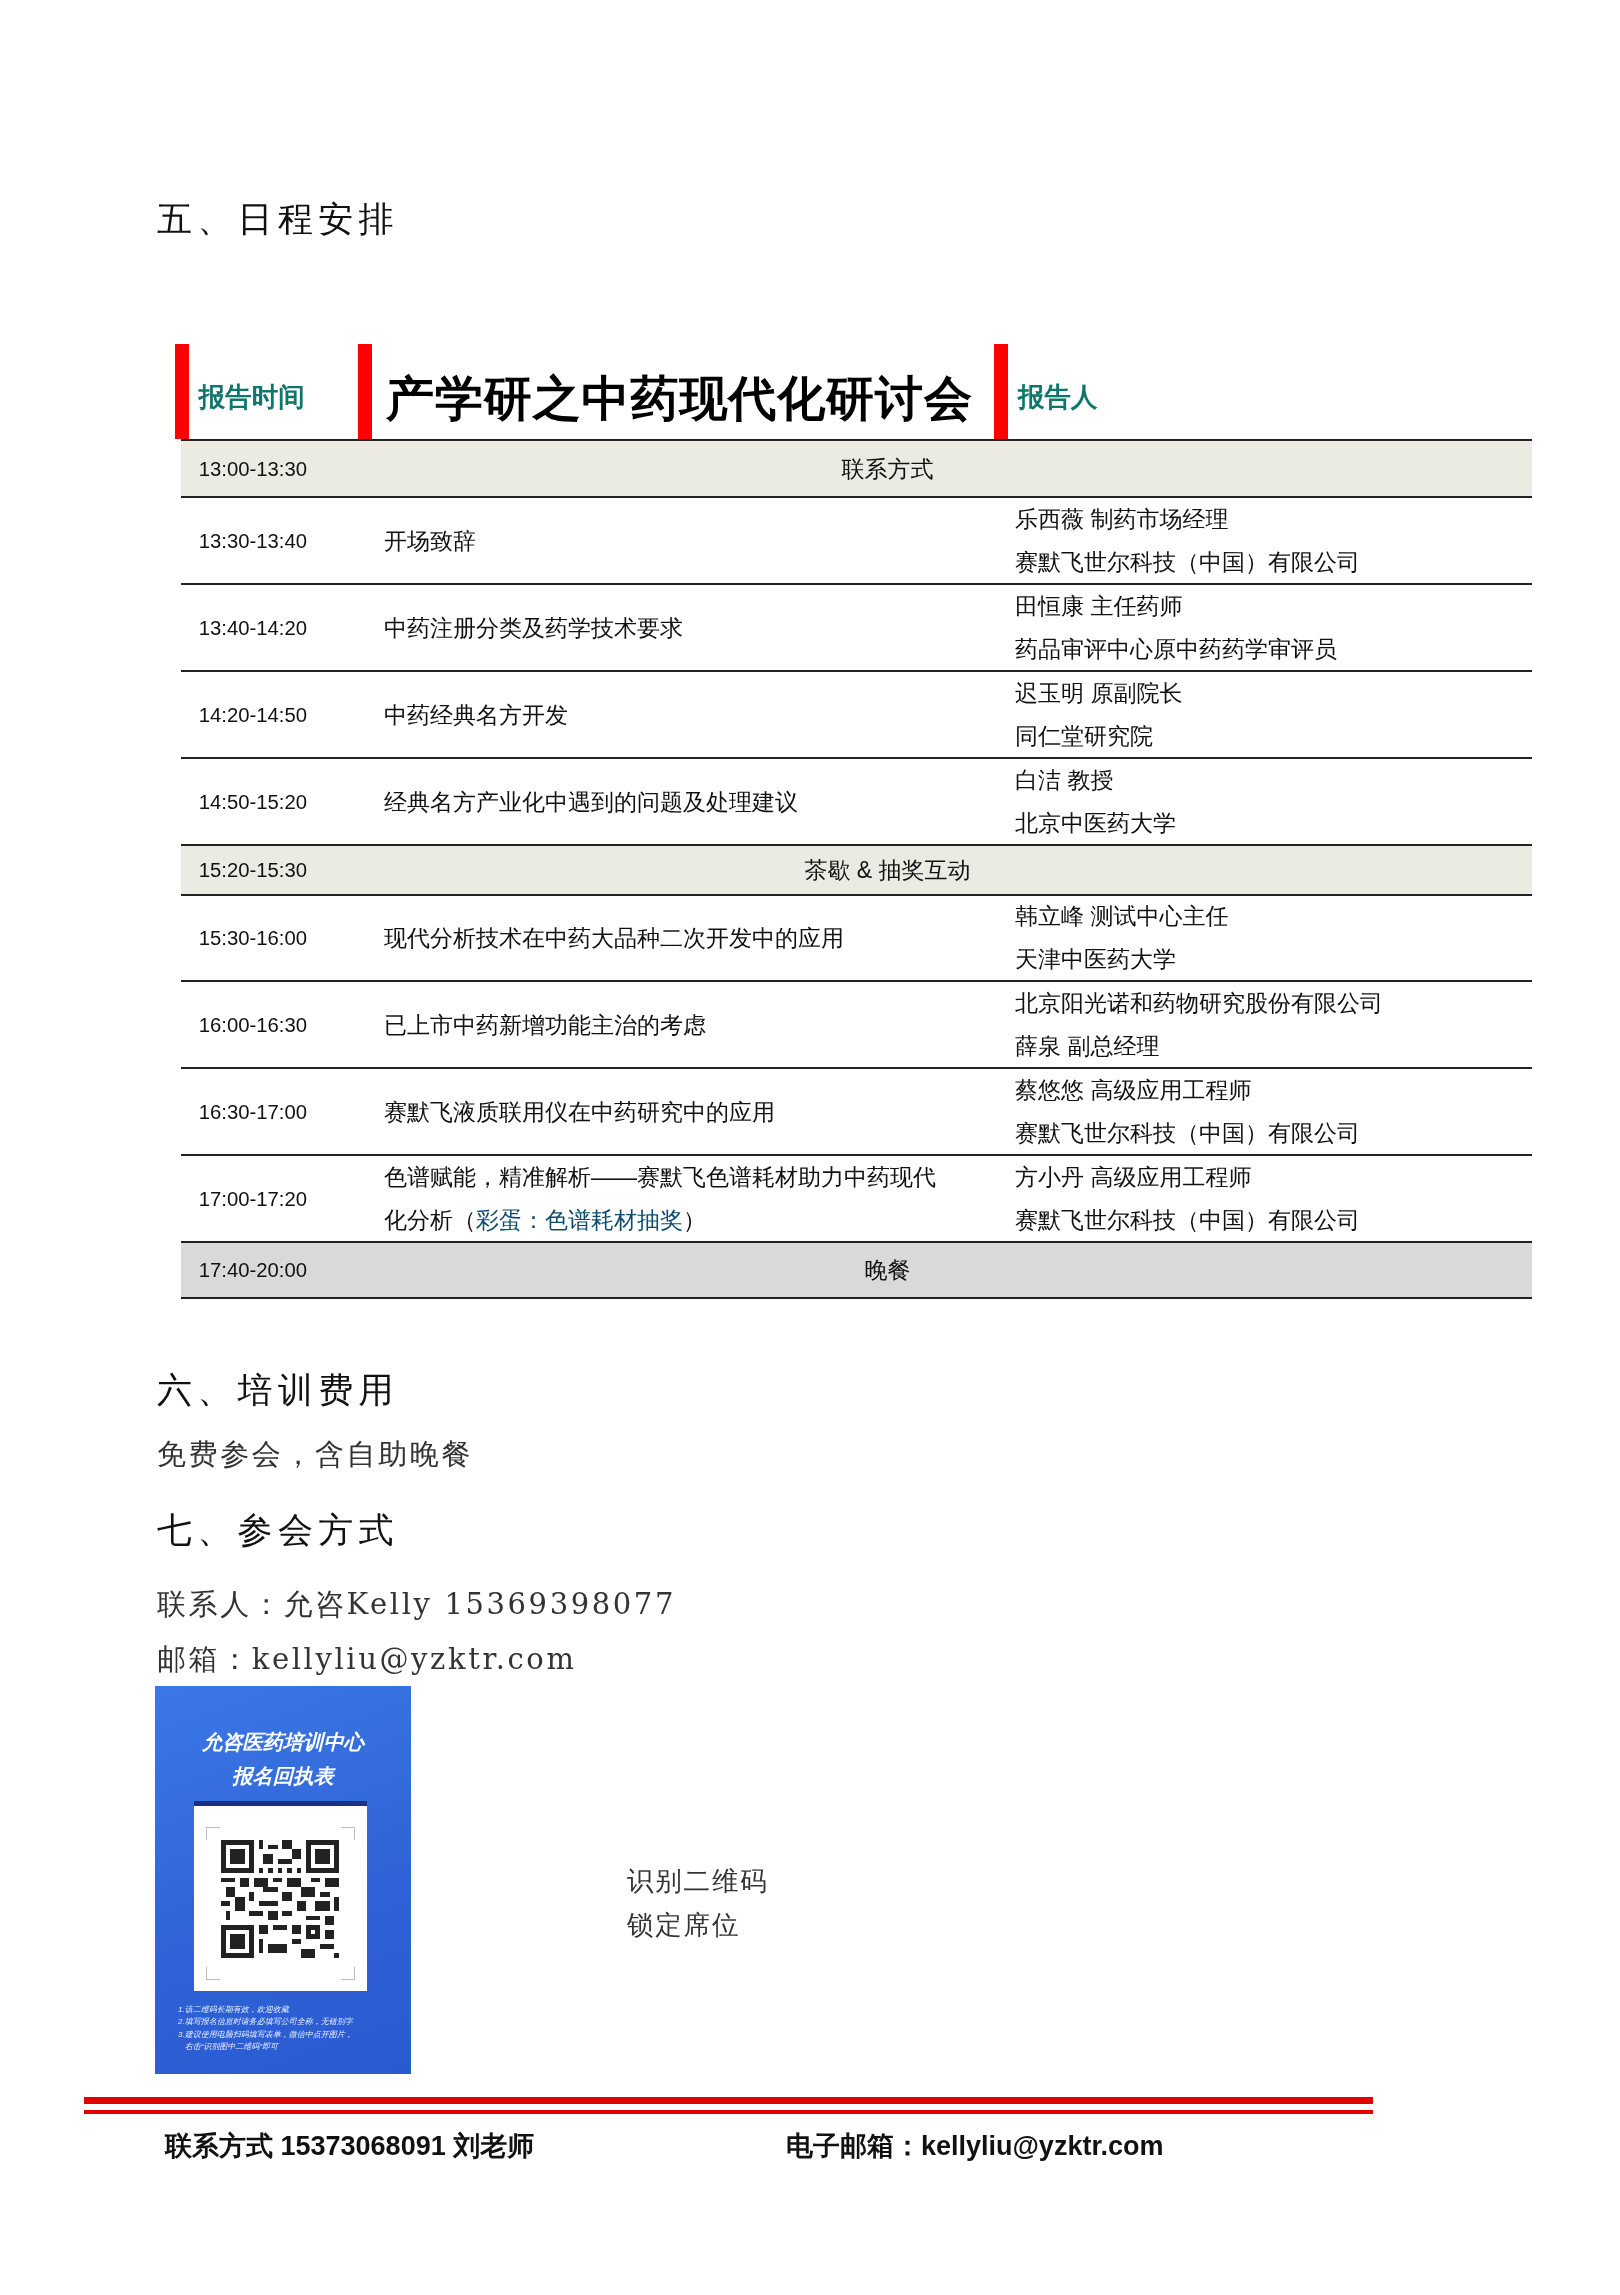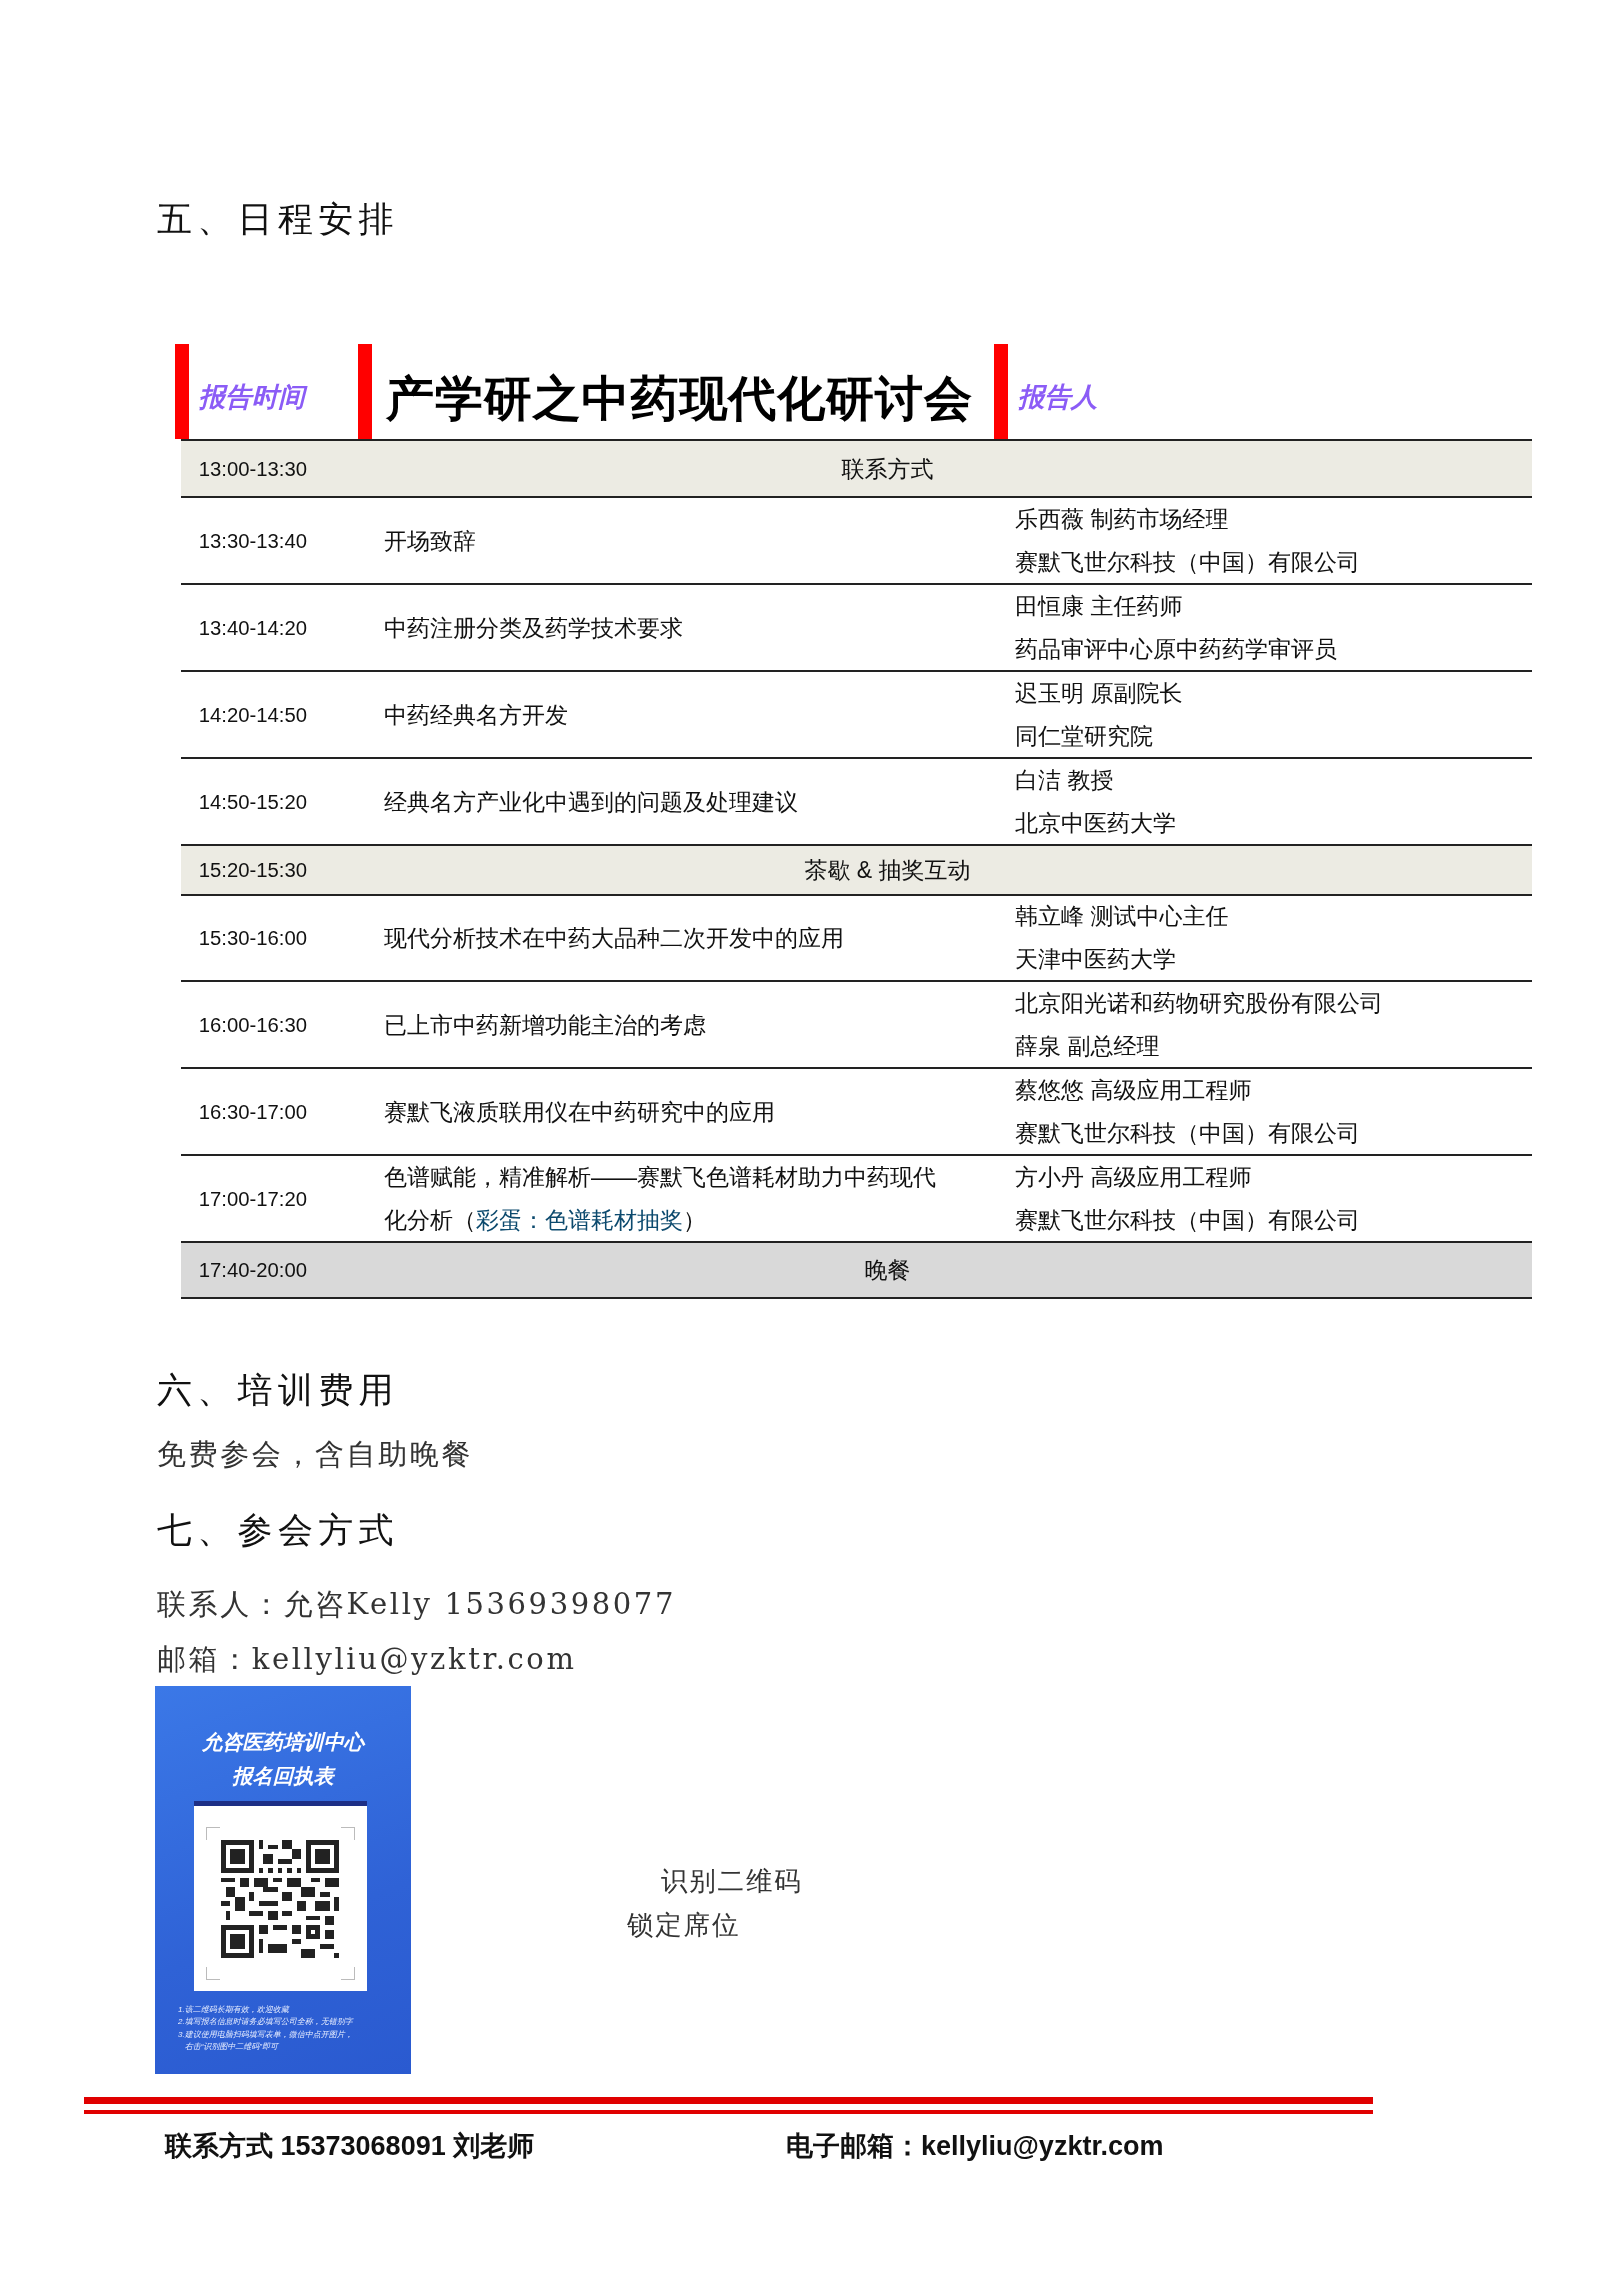--- a/index.html
+++ b/index.html
@@ -7,21 +7,21 @@
   .serif { font-family: "DejaVu Serif", "Liberation Serif", serif; }
   .sans { font-family: "Liberation Sans", "DejaVu Sans", sans-serif; }
 
   .section-title { position:absolute; left:157px; font-size:35px; letter-spacing:5.3px; color:#111; }
   .para { position:absolute; left:157px; font-size:29px; letter-spacing:2.6px; color:#333; }
 
   
   .sched { position:absolute; left:181px; top:344px; width:1351px; }
   .hdr { position:relative; height:95px; border-bottom:2.6px solid #222; }
   .redbar { position:absolute; top:0; width:14px; height:95px; background:#ff0000; }
-  .hdr-label { position:absolute; font-weight:bold; font-size:26.5px; color:#8b5cf6;font-style:italic; }
+  .hdr-label { position:absolute; font-weight:bold; font-size:26.5px; color:#0f766e; }
   .hdr-title { position:absolute; font-weight:bold; font-size:48px; color:#000; left:205px; top:23px; letter-spacing:0.9px; }
   .row { position:relative; border-bottom:2.6px solid #222; box-sizing:border-box; }
   .row.band { background:#ecebe3; }
   .row.band.grey { background:#d9d9d9; }
   .cell-time { position:absolute; left:17.7px; font-size:20.3px; color:#111; top:50%; transform:translateY(-50%); }
   .cell-topic { position:absolute; left:203px; width:618px; font-size:23px; color:#111; top:50%; transform:translateY(-50%); line-height:43px; }
   .cell-center { position:absolute; left:0; right:0; text-align:center; font-size:23px; top:50%; transform:translateY(-50%); padding-left:62px; }
   .cell-spk { position:absolute; left:834px; font-size:23px; color:#111; top:50%; transform:translateY(-50%); line-height:43px; }
   .red { color:#0c4a6e; }
 
@@ -229,20 +229,20 @@
     </svg>
   </div>
   <div class="qr-notes">
     <div>1.该二维码长期有效，欢迎收藏</div>
     <div>2.填写报名信息时请务必填写公司全称，无错别字</div>
     <div>3.建议使用电脑扫码填写表单，微信中点开图片，</div>
     <div style="white-space:pre;">   右击“识别图中二维码”即可</div>
   </div>
 </div>
 
-<div class="qr-caption serif" style="top:1863px;margin-left:34px;">识别二维码</div>
+<div class="qr-caption serif" style="top:1863px;">识别二维码</div>
 <div class="qr-caption serif" style="top:1907px;">锁定席位</div>
 
 <div class="f-line1"></div>
 <div class="f-line2"></div>
 <div class="f-text sans" style="left:165px;">联系方式 15373068091  刘老师</div>
 <div class="f-text sans" style="left:786px;">电子邮箱：kellyliu@yzktr.com</div>
 
 
 </body></html>

